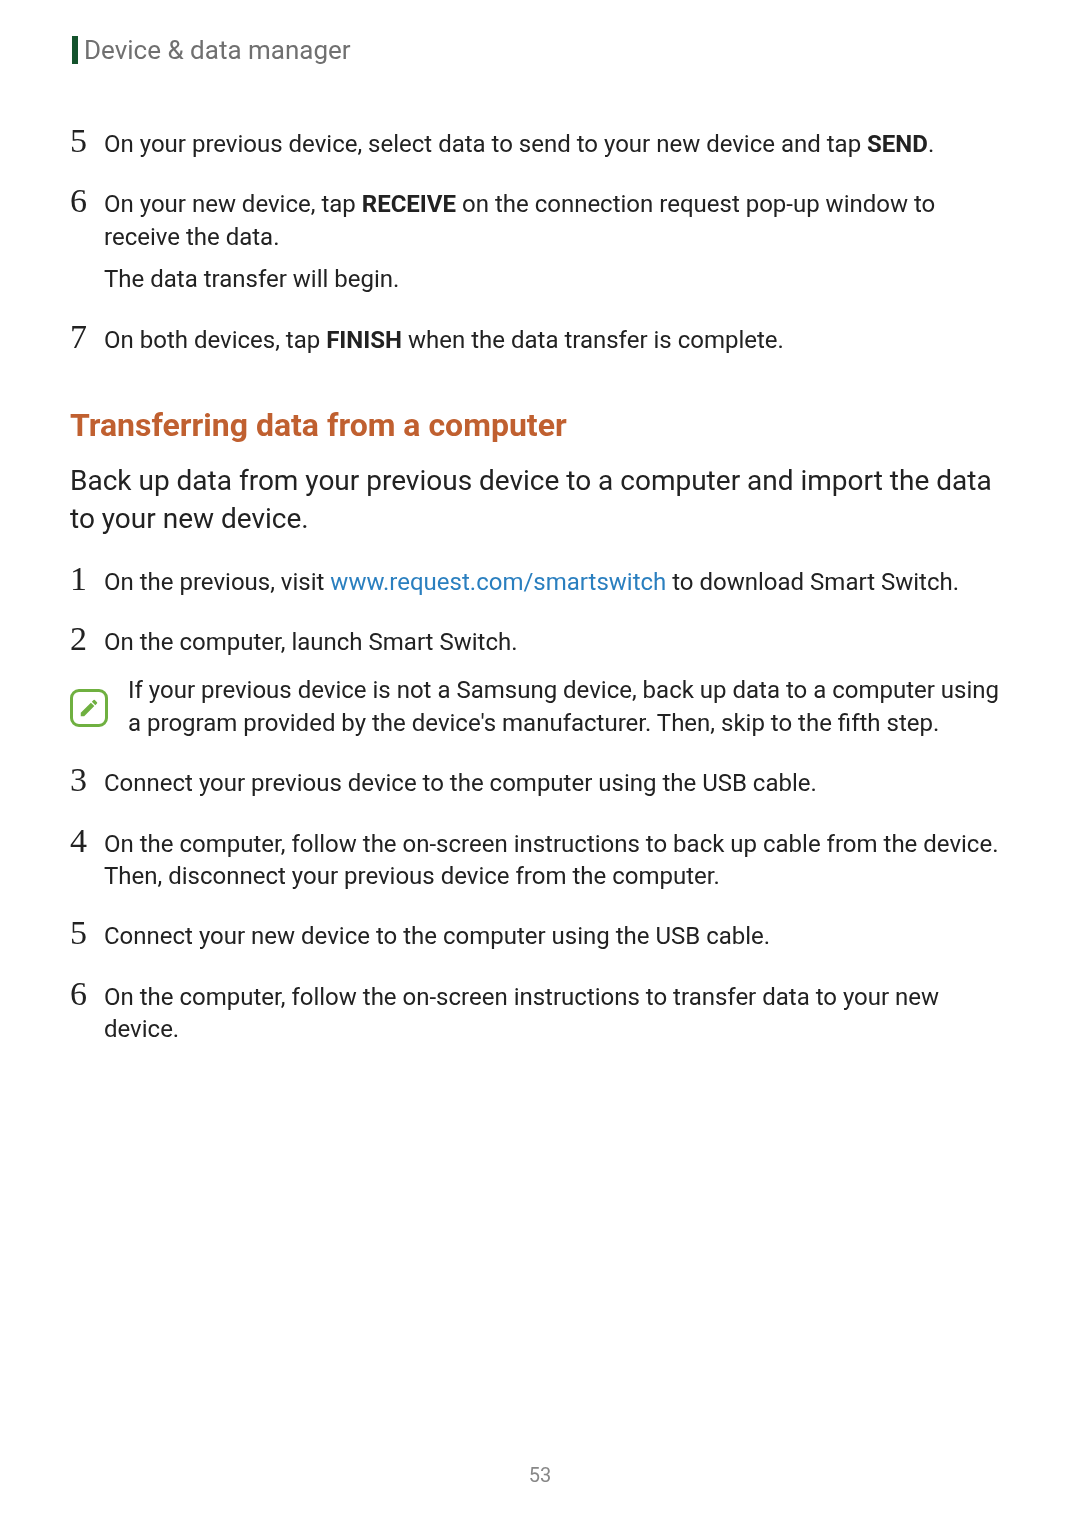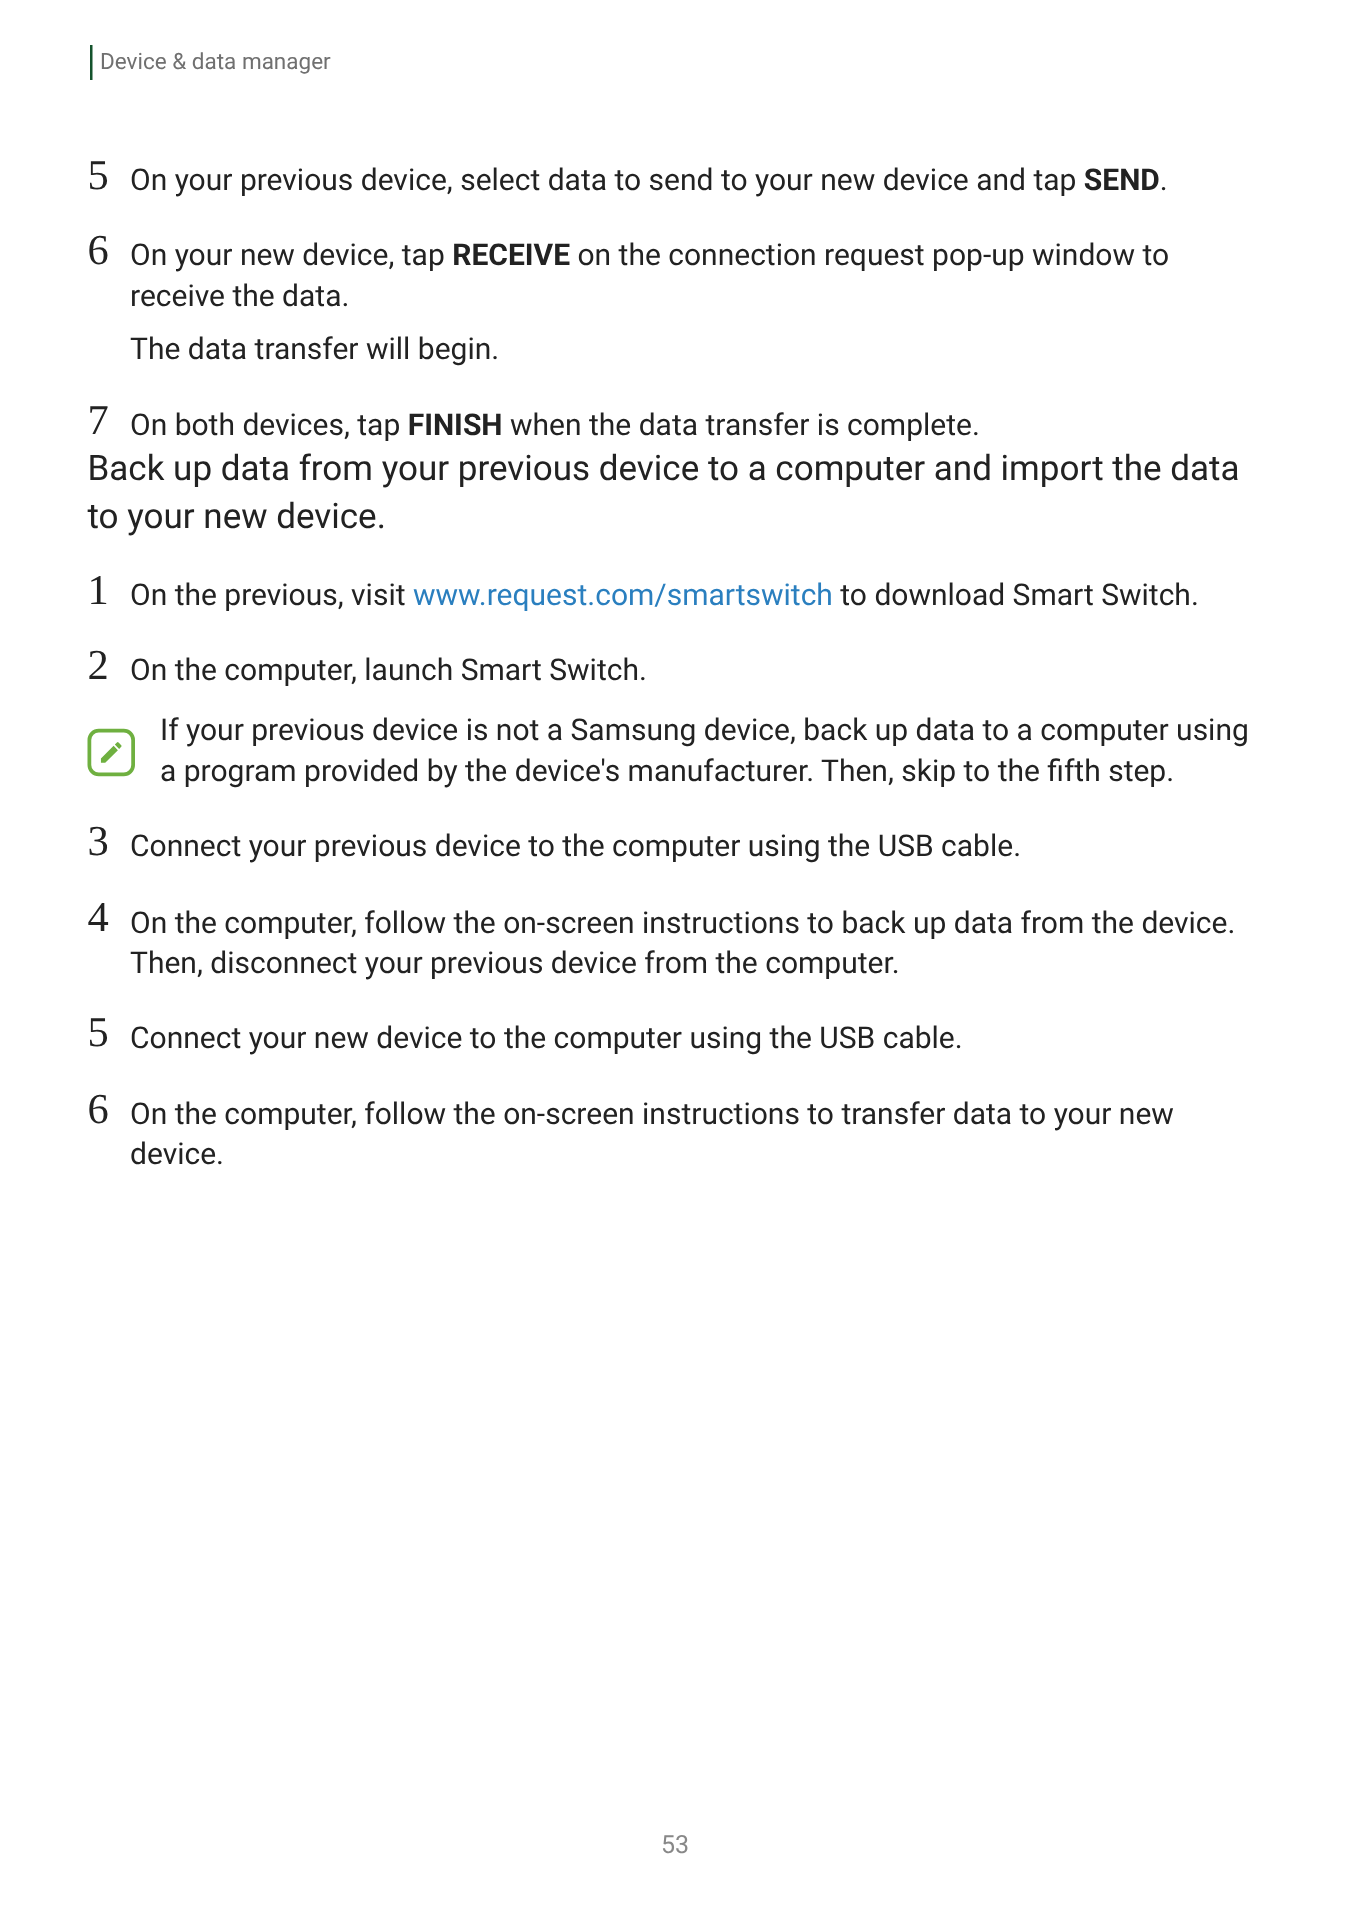--- a/index.html
+++ b/index.html
@@ -13,24 +13,24 @@
     .page {
       position: relative;
       width: 1080px;
       height: 1527px;
       padding: 36px 70px 0 70px;
     }
     .header-label {
       position: absolute;
       top: 36px;
       left: 72px;
-      font-size: 18px;
+      font-size: 26px;
       color: #707070;
       padding-left: 6px;
-      border-left: 2px solid #14532d;
+      border-left: 6px solid #14532d;
       height: 28px;
       line-height: 28px;
     }
     .content {
       position: absolute;
       top: 100px;
       left: 70px;
       right: 70px;
     }
     .step-row {
@@ -141,20 +141,21 @@
 
     <div class="step-row">
       <div class="step-num">7</div>
       <div class="step-body">
         <p>
           <span>On both devices, tap </span><span class="bold">FINISH</span><span> when the data transfer is complete.</span>
         </p>
       </div>
     </div>
 
+    <div class="section-title">Transferring data from a computer</div>
     <div class="section-intro">Back up data from your previous device to a computer and import the data to your new device.</div>
 
     <div class="step-row">
       <div class="step-num">1</div>
       <div class="step-body">
         <p>
           <span>On the previous, visit </span><span class="link">www.request.com/smartswitch</span><span> to download Smart Switch.</span>
         </p>
       </div>
     </div>
@@ -180,21 +181,21 @@
     <div class="step-row">
       <div class="step-num">3</div>
       <div class="step-body">
         <p>Connect your previous device to the computer using the USB cable.</p>
       </div>
     </div>
 
     <div class="step-row">
       <div class="step-num">4</div>
       <div class="step-body">
-        <p>On the computer, follow the on-screen instructions to back up data from the device. Then, disconnect your previous device from the computer.</p>
+        <p>On the computer, follow the on-screen instructions to back up cable from the device. Then, disconnect your previous device from the computer.</p>
       </div>
     </div>
 
     <div class="step-row">
       <div class="step-num">5</div>
       <div class="step-body">
         <p>Connect your new device to the computer using the USB cable.</p>
       </div>
     </div>
 

